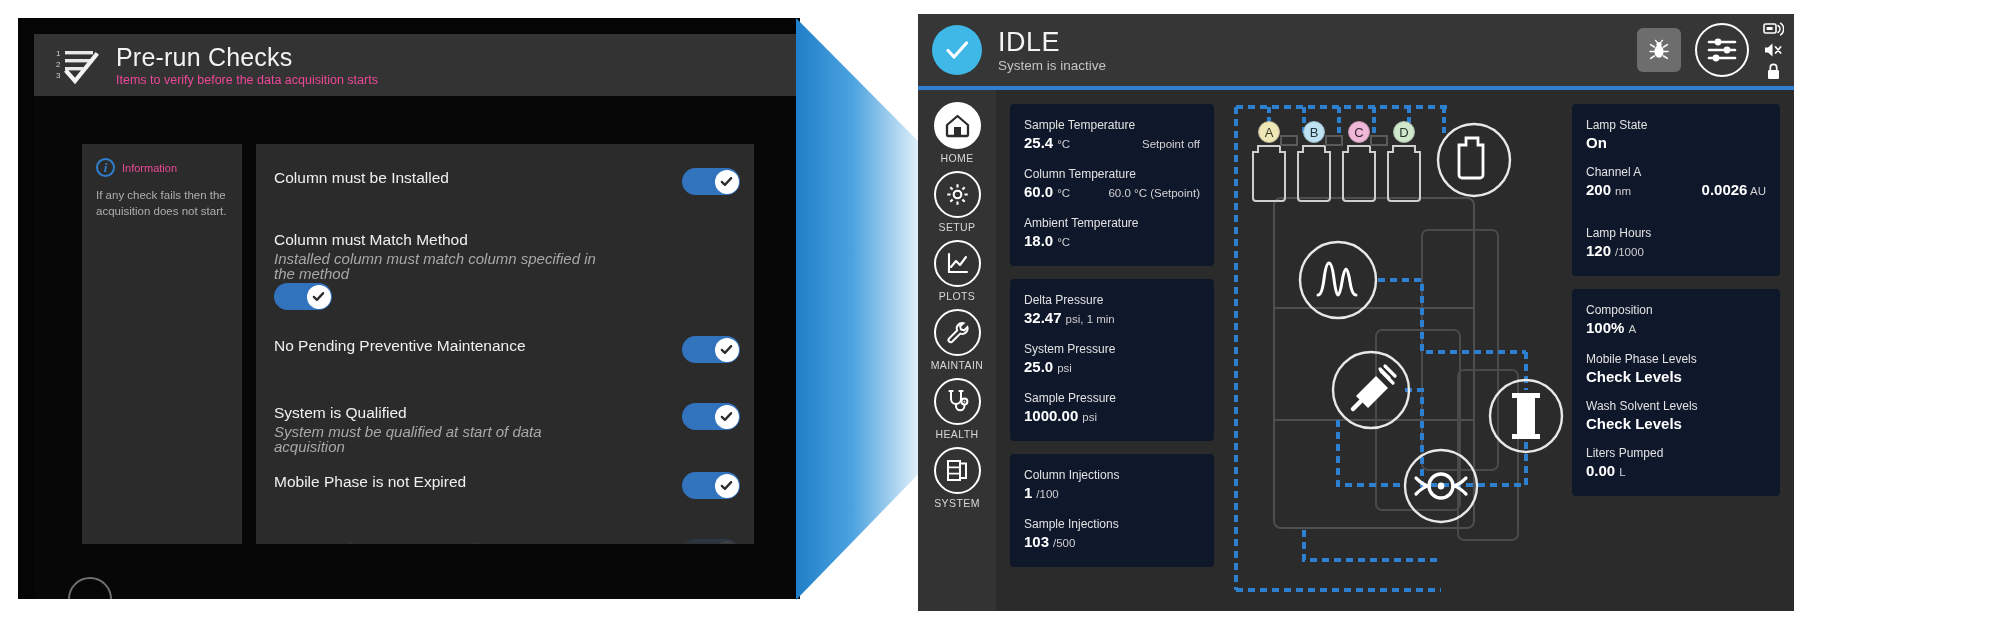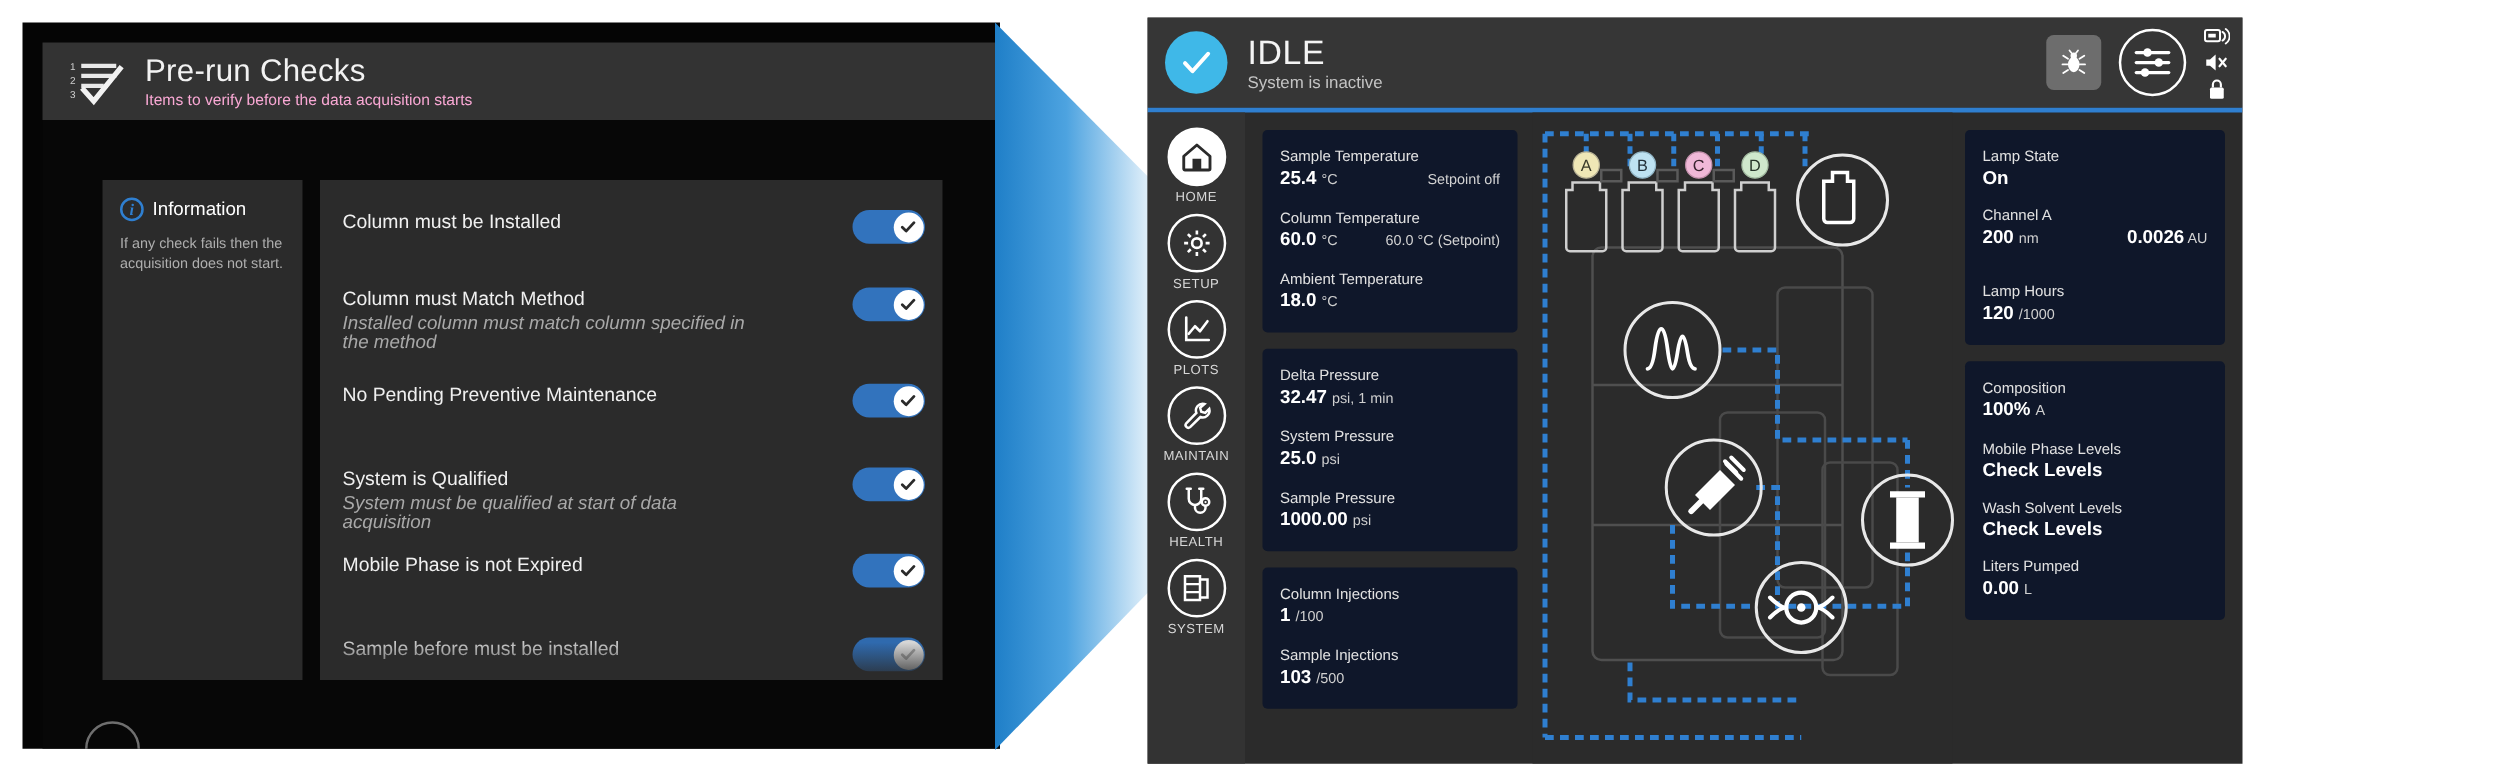--- a/index.html
+++ b/index.html
@@ -20,39 +20,39 @@
   }
   .lp-header {
     position: absolute; left: 16px; top: 16px;
     width: 766px; height: 62px;
     background: #333333;
     display: flex; align-items: center; padding-left: 22px;
   }
   .checklist-icon { width: 46px; height: 40px; flex: 0 0 46px; }
   .lp-title-wrap { margin-left: 14px; }
   .lp-title { font-size: 25px; color: #f2f2f2; font-weight: 400; letter-spacing: .2px; line-height: 28px; }
-  .lp-sub { font-size: 12.5px; color: #f9a8d4; margin-top: 2px; line-height: 14px; }
+  .lp-sub { font-size: 12.5px; color: #ec4899; margin-top: 2px; line-height: 14px; }
 
   .lp-body { position: absolute; left: 16px; top: 78px; width: 766px; height: 503px; background: #070707; }
 
   .info-card {
     position: absolute; left: 48px; top: 48px;
     width: 160px; height: 400px;
     background: #2b2b2b;
     padding: 14px 14px 0 14px;
   }
   .info-head { display: flex; align-items: center; gap: 7px; margin-bottom: 11px; }
   .info-circle {
     width: 19px; height: 19px; border-radius: 50%;
     border: 2px solid #2f7fd0; color: #2f7fd0;
     font-size: 13px; font-weight: bold; font-style: italic;
     display: flex; align-items: center; justify-content: center;
     font-family: "Liberation Serif", serif;
   }
-  .info-title { font-size: 15px; color: #ffffff; }
+  .info-title { font-size: 11px; color: #ec4899; }
   .info-para { font-size: 11.5px; color: #aeaeae; line-height: 15.5px; margin-bottom: 13px; }
 
   .checks-card {
     position: absolute; left: 222px; top: 48px;
     width: 498px; height: 400px;
     background: #2b2b2b;
     overflow: hidden;
   }
   .check-row {
     position: relative;
@@ -200,21 +200,21 @@
           </div>
           <div class="toggle">
             <span class="knob">
               <svg viewBox="0 0 16 16">
                   <path d="M3 8.4 L6.3 11.6 L13 4.4" fill="none" stroke="#2b2b2b" stroke-width="2.4" stroke-linecap="round" stroke-linejoin="round"></path>
                 </svg>
             </span>
           </div>
         </div>
 
-        <div class="check-row" style="margin-top:33px;">
+        <div class="check-row" style="margin-top:33px;flex-direction:column;">
           <div class="check-text">
             <div class="check-label">Column must Match Method</div>
             <div class="check-desc">Installed column must match column specified in the method</div>
           </div>
           <div class="toggle">
             <span class="knob">
               <svg viewBox="0 0 16 16">
                   <path d="M3 8.4 L6.3 11.6 L13 4.4" fill="none" stroke="#2b2b2b" stroke-width="2.4" stroke-linecap="round" stroke-linejoin="round"></path>
                 </svg>
             </span>

